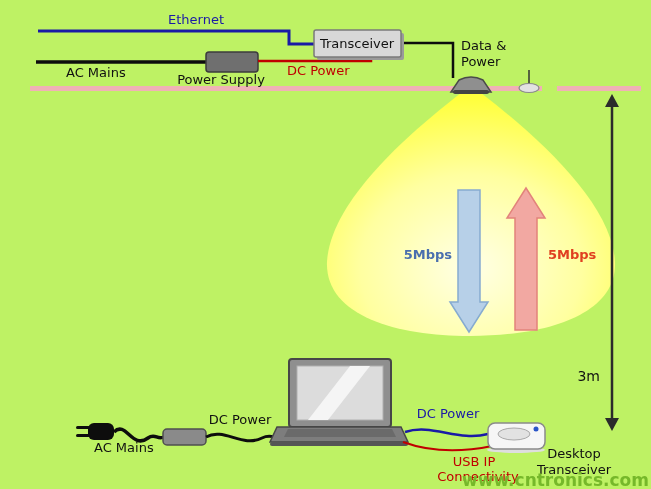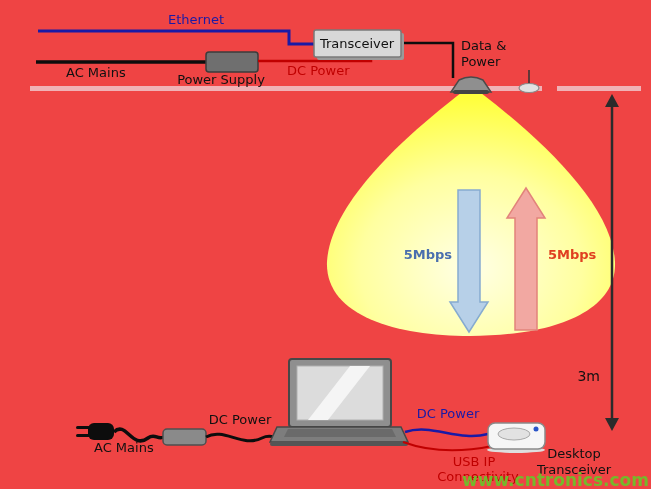--- a/index.html
+++ b/index.html
@@ -1,19 +1,19 @@
 <!DOCTYPE html>
 <html><head>
 <meta charset="utf-8">
 <style>
   html,body{margin:0;padding:0;background:#fff;}
   .canvas{
     position:relative;
     width:651px;height:489px;
-    background:#ef4444;
+    background:#bef264;
     font-family:"DejaVu Sans","Liberation Sans",sans-serif;
     overflow:hidden;
   }
   svg{display:block;}
   text{font-family:"DejaVu Sans","Liberation Sans",sans-serif;}
   .lbl{font-size:13px;fill:#111;}
   .lbl-big{font-size:14px;fill:#111;}
   .watermark{font-size:17px;font-weight:bold;}
 </style>
 </head>

